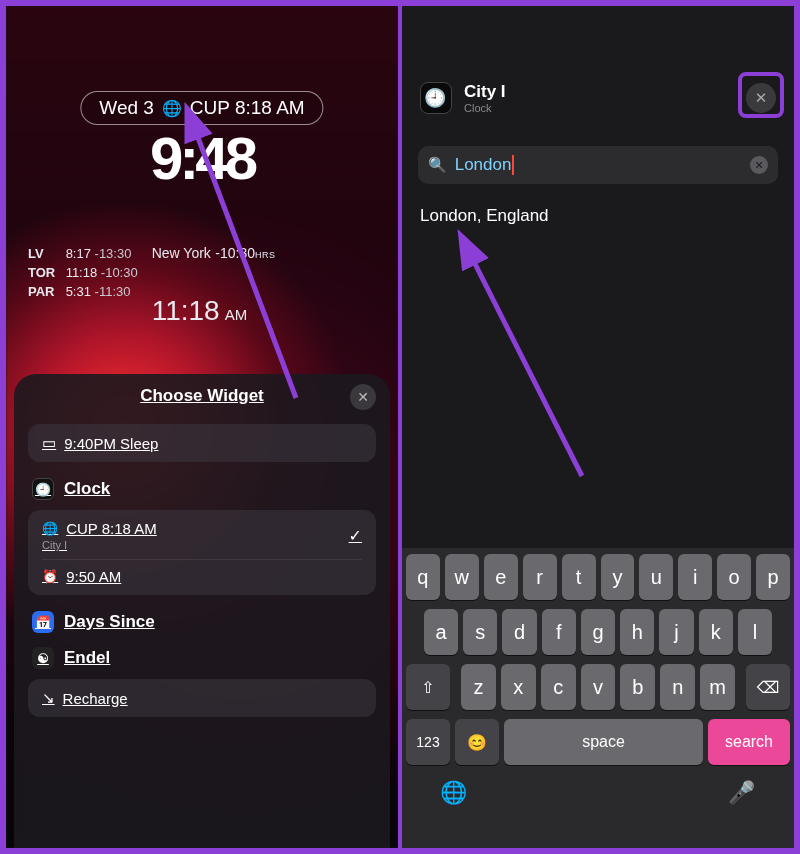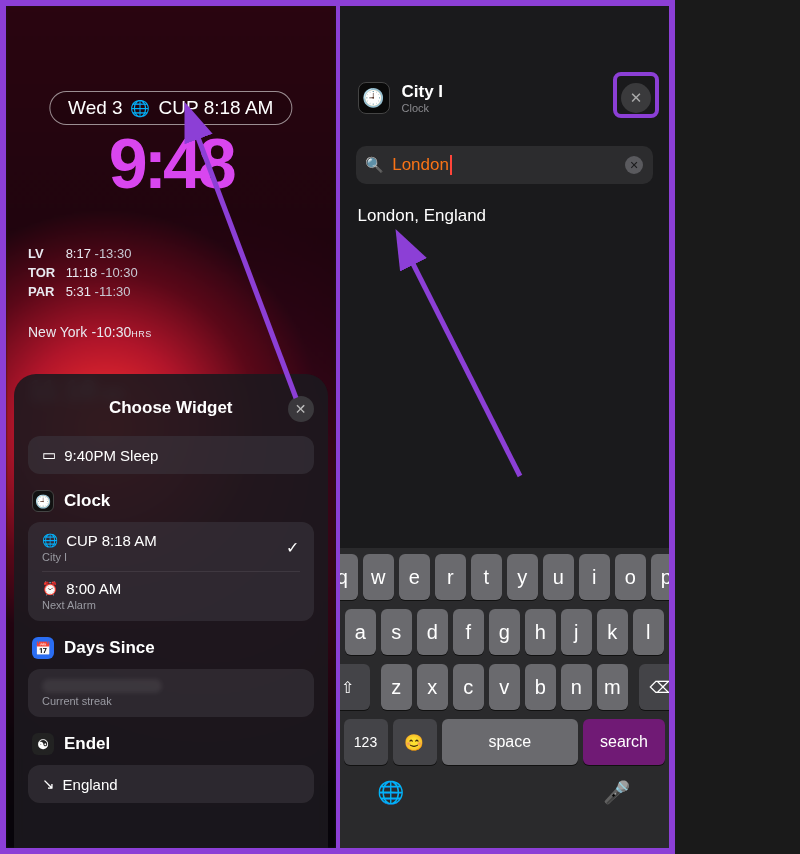--- a/index.html
+++ b/index.html
@@ -1,45 +1,45 @@
 <!DOCTYPE html>
 <html><head>
 <meta charset="utf-8">
 <style>
   * { box-sizing: border-box; margin: 0; padding: 0; font-family: -apple-system, "Helvetica Neue", Arial, sans-serif; }
   body { background:#1a1a1a; width:800px; height:854px; overflow:hidden; position:relative; }
-  .wrap { display:flex; width:675px; height:854px; border:4px solid #8c3fd6; }
+  .wrap { display:flex; width:800px; height:854px; border:4px solid #8c3fd6; }
   .pane { flex:1; position:relative; overflow:hidden; border:2px solid #8c3fd6; }
   
   .left-bg { position:absolute; inset:0; background:
     radial-gradient(circle at 30% 50%, #ff3030 0%, #b0152a 18%, #5a0818 32%, transparent 45%),
     radial-gradient(circle at 60% 60%, #4a0c20 0%, #300515 30%, transparent 55%),
     linear-gradient(#2a0510,#07040a);
     filter:blur(1px);
   }
   .left-pane { position:relative; width:100%; height:100%; color:#fff; }
   .date-pill { position:absolute; top:85px; left:50%; transform:translateX(-50%);
     border:1.5px solid rgba(255,255,255,0.55); border-radius:22px; padding:5px 18px;
     display:flex; align-items:center; gap:8px; font-size:19px; font-weight:500; white-space:nowrap;
     background:rgba(0,0,0,0.1);}
   .date-pill .globe { font-size:16px; }
   .big-time { position:absolute; top:118px; left:50%; transform:translateX(-50%);
-    font-size:70px; font-weight:700; letter-spacing:-4px; color:#d946ef; }
-  .tz-grid { position:absolute; top:238px; left:22px; right:22px; display:flex; gap:22px; color:#e9e9f0;flex-direction:column;}
+    font-size:60px; font-weight:700; letter-spacing:-4px; color:#ffffff; }
+  .tz-grid { position:absolute; top:238px; left:22px; right:22px; display:flex; gap:14px; color:#e9e9f0;}
   .tz-col.small { font-size:13px; line-height:19px; }
   .tz-col.small .lbl { display:inline-block; width:34px; font-weight:600; }
   .tz-col.small .off { color:#c8c8d2; }
   .tz-col.big .citylbl { font-size:14px; font-weight:500; }
   .tz-col.big .hrs { font-size:9px; letter-spacing:0.5px;text-align:right; }
   .tz-col.big .timeline { font-size:28px; font-weight:500; display:flex; align-items:baseline; gap:5px;}
   .tz-col.big .timeline .suf { font-size:15px;margin-top:44px; }
   
   .sheet { position:absolute; left:8px; right:8px; bottom:0; top:368px;
     background:rgba(28,24,30,0.9); border-radius:22px 22px 0 0; backdrop-filter:blur(6px);
-    color:#fff; padding:12px 0 6px 0; overflow:hidden;}
+    color:#fff; padding:0 0 6px 0; overflow:hidden;text-decoration:underline;}
   .sheet-head { display:flex; align-items:center; justify-content:center; position:relative; height:44px;}
   .sheet-title { font-size:17px; font-weight:600; }
   .sheet-close { position:absolute; right:14px; top:10px; width:26px; height:26px; border-radius:50%;
     background:#3a383c; color:#bbb; display:flex; align-items:center; justify-content:center; font-size:14px;}
   .sec-head { display:flex; align-items:center; gap:10px; padding:10px 18px 4px 18px; font-size:17px; font-weight:600;}
   .card { margin:6px 14px; background:rgba(60,56,64,0.55); border-radius:12px; padding:10px 14px;}
   .card .row { display:flex; align-items:center; justify-content:space-between;}
   .card .title { font-size:15px; font-weight:500; display:flex; align-items:center; gap:8px;}
   .card .sub { font-size:11px; color:#9a9aa2; margin-top:2px;}
   .sep { height:1px; background:rgba(255,255,255,0.08); margin:8px 0;}
@@ -54,34 +54,34 @@
   .r-header { position:absolute; top:76px; left:0; right:0; display:flex; align-items:center; padding:0 18px; gap:12px;}
   .r-header .ic { width:32px; height:32px; border-radius:8px; background:#0a0a0a; display:flex; align-items:center; justify-content:center; font-size:18px; border:1px solid #444;}
   .r-header .meta .t { font-size:17px; font-weight:600; color:#fff;}
   .r-header .meta .s { font-size:11px; color:#8a8a8e;}
   .r-header .closebtn { margin-left:auto; width:30px; height:30px; border-radius:50%; background:#3a3a3c; color:#aaa;
     display:flex; align-items:center; justify-content:center; font-size:15px;}
   .close-hl { position:absolute; border:4px solid #8c3fd6; border-radius:8px; }
   .searchbar { position:absolute; top:140px; left:16px; right:16px; height:38px; background:#2c2c2e;
     border-radius:10px; display:flex; align-items:center; padding:0 10px; gap:8px;}
   .searchbar .mag { color:#8a8a8e; font-size:15px;}
-  .searchbar .txt { color:#f97316; font-size:17px; position:relative;}
+  .searchbar .txt { color:#7dd3fc; font-size:17px; position:relative;}
   .searchbar .cursor { display:inline-block; width:2px; height:20px; background:#ff453a; vertical-align:middle; margin-left:1px;}
   .searchbar .clear { margin-left:auto; width:18px; height:18px; border-radius:50%; background:#5a5a5e; color:#1a1a1c;
     display:flex; align-items:center; justify-content:center; font-size:11px;}
   .result { position:absolute; top:200px; left:18px; color:#fff; font-size:17px;}
   
   .kb { position:absolute; left:0; right:0; bottom:0; height:300px; background:#2a2a2c; padding:6px 4px 8px 4px; display:flex; flex-direction:column; gap:9px;}
   .krow { display:flex; gap:5px; justify-content:center;}
   .key { background:#6a6a6e; color:#fff; border-radius:6px; height:46px; min-width:31px; flex:1;
     display:flex; align-items:center; justify-content:center; font-size:20px; box-shadow:0 1px 0 #111;}
   .key.dark { background:#444448;}
   .key.fn { flex:0 0 44px; font-size:16px;}
   .key.big { flex:4;}
-  .key.search { flex:0 0 82px; background:#701a75; font-size:16px;}
+  .key.search { flex:0 0 82px; background:#ec4899; font-size:16px;}
   .kb-bottom { display:flex; align-items:center; justify-content:space-between; padding:6px 34px 0 34px;}
   .kb-bottom span { color:#ddd; font-size:22px;}
   
   .arrow { position:absolute; pointer-events:none; }
 </style>
 </head>
 <body>
 
 <div class="wrap">
 
@@ -135,43 +135,38 @@
                   <span>CUP 8:18 AM</span>
                 </div>
               <div class="sub">City I</div>
             </div>
             <span class="check">✓</span>
           </div>
           <div class="sep"></div>
           <div>
             <div class="title">
                 <span style="font-size:13px">⏰</span>
-                <span>8:00 AM</span>
+                <span>9:50 AM</span>
               </div>
-            <div class="sub">Next Alarm</div>
           </div>
         </div>
 
         <div class="sec-head">
           <span class="appicon days-ic">📅</span>
           <span>Days Since</span>
         </div>
-        <div class="card">
-          <div class="blur-pill"></div>
-          <div class="sub">Current streak</div>
-        </div>
 
         <div class="sec-head">
           <span class="appicon endel-ic">☯</span>
           <span>Endel</span>
         </div>
         <div class="card" style="margin-bottom:0;padding:10px 14px">
           <div class="title">
               <span>↘</span>
-              <span>England</span>
+              <span>Recharge</span>
             </div>
         </div>
       </div>
 
       <svg class="arrow" style="left:90px; top:92px;" width="240" height="320">
         <defs>
             <marker id="ah1" markerWidth="10" markerHeight="10" refX="6" refY="3" orient="auto">
               <path d="M0,0 L8,3 L0,6 Z" fill="#8c3fd6"></path>
             </marker>
           </defs>

